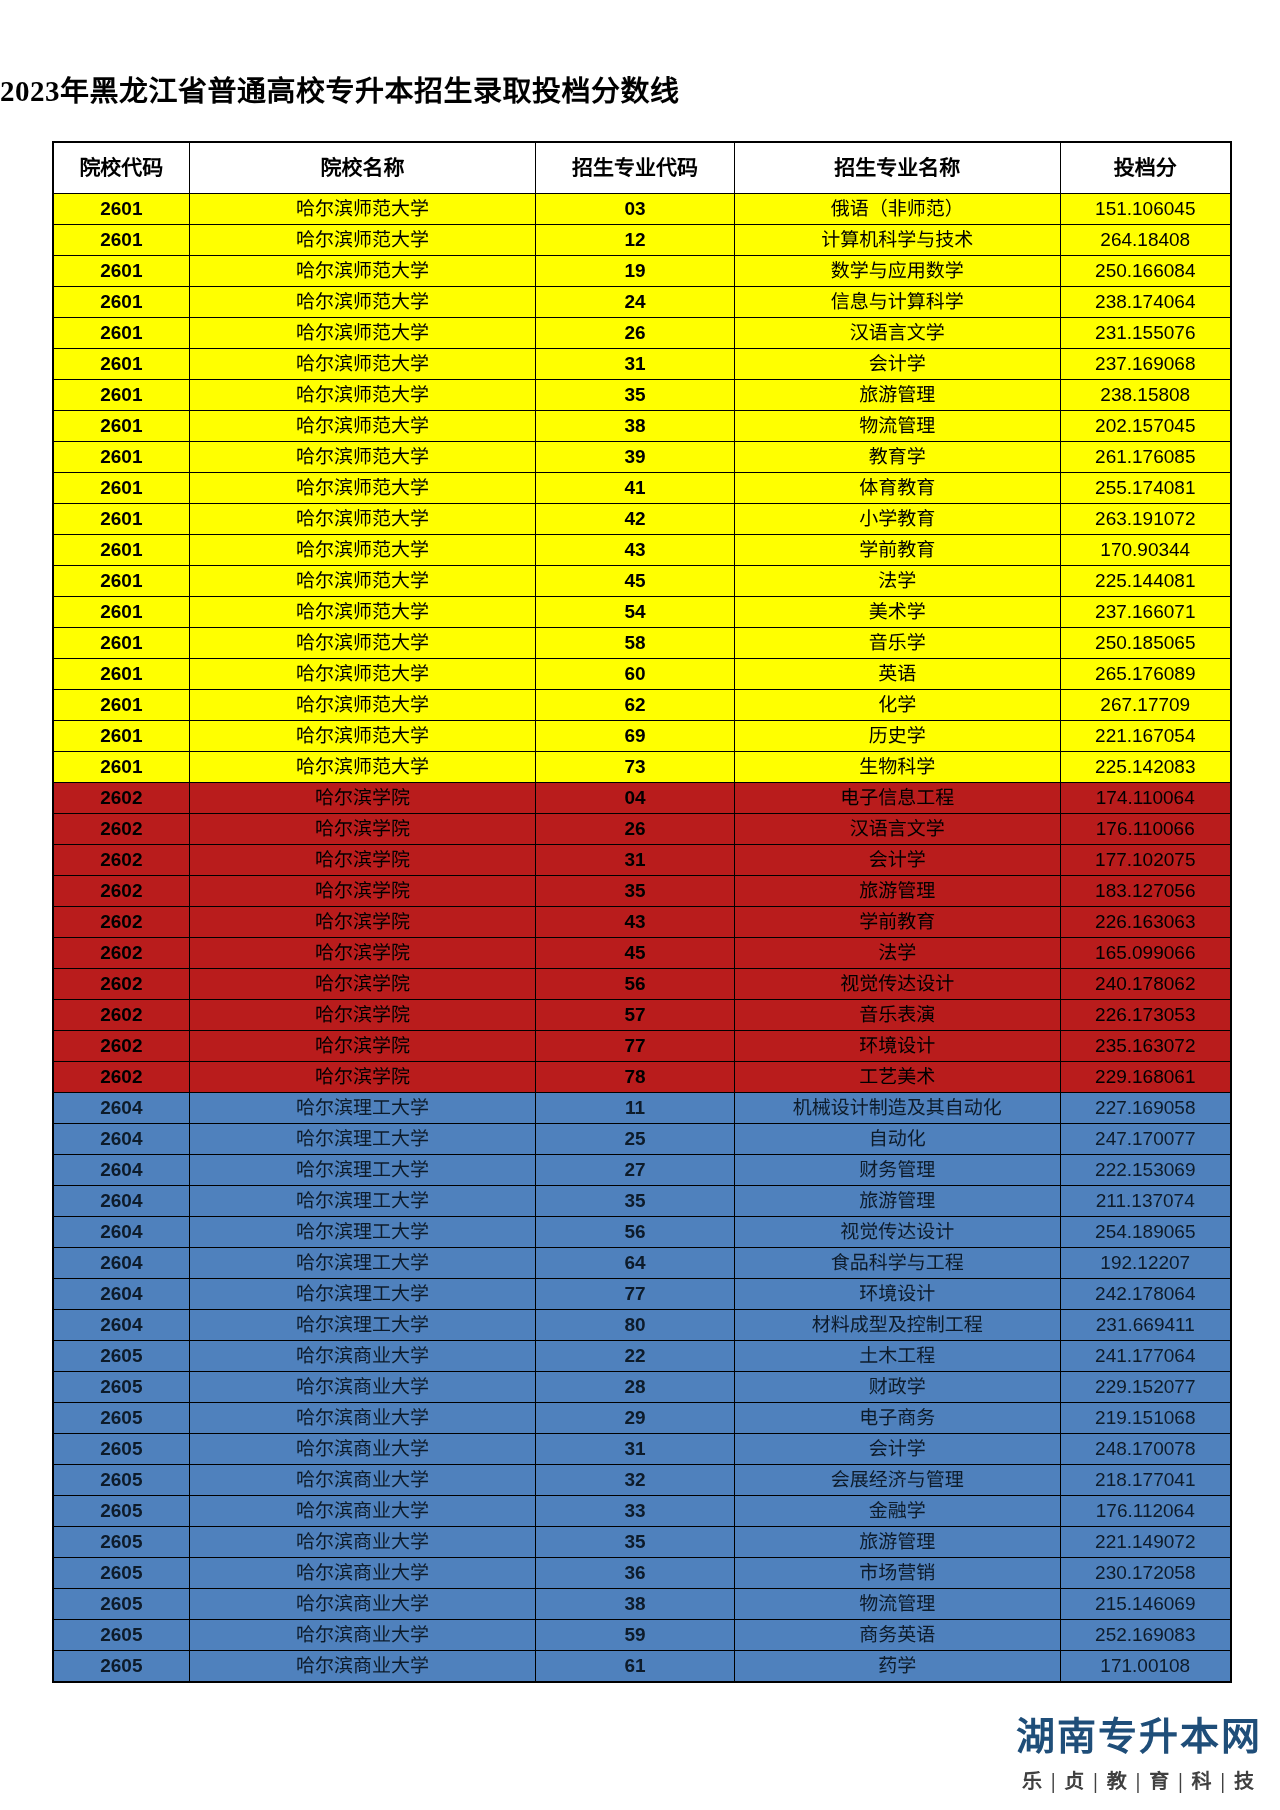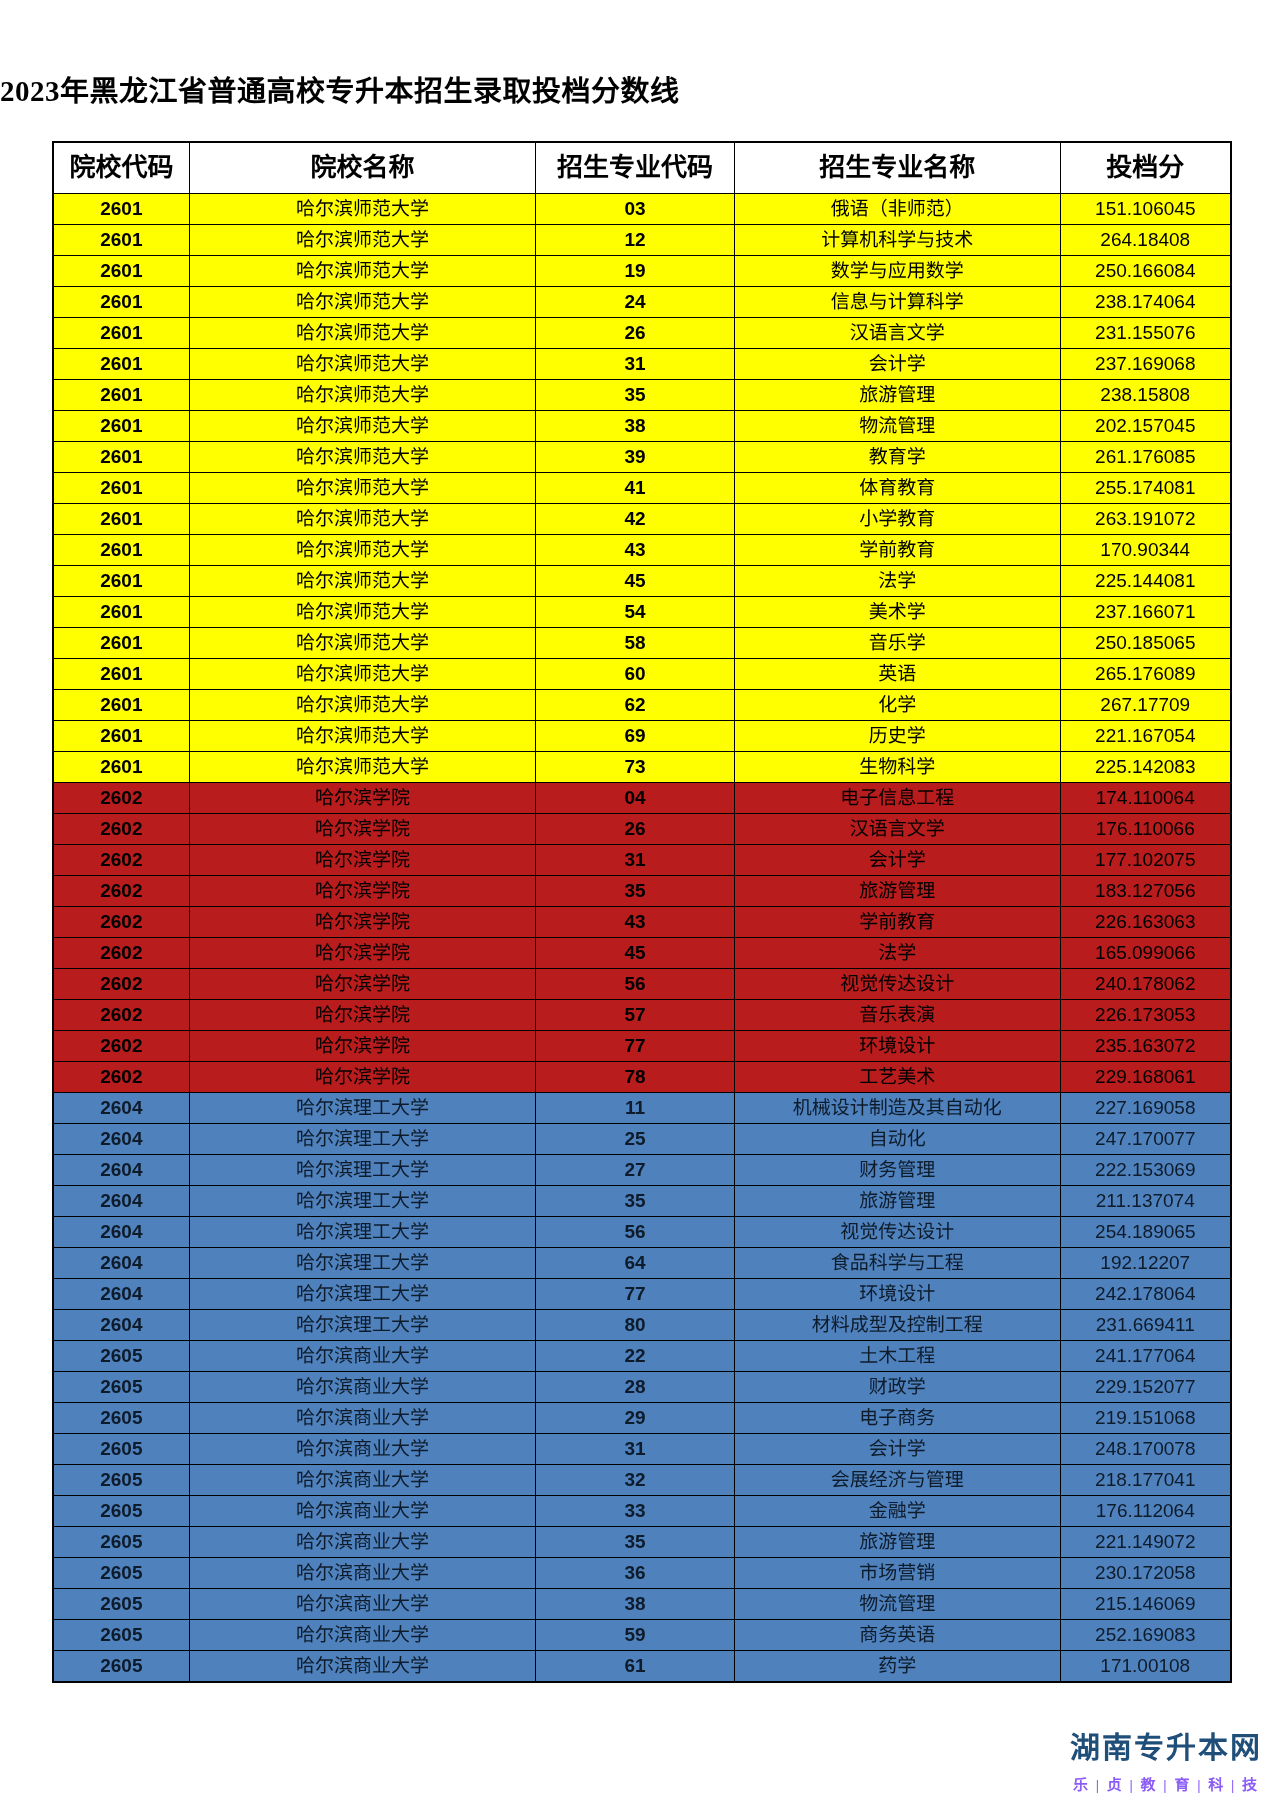--- a/index.html
+++ b/index.html
@@ -69,21 +69,21 @@
     height: 30px;
     line-height: 30px;
     font-size: 19px;
     white-space: nowrap;
     overflow: hidden;
   }
 
   table.score-table thead th {
     height: 50px;
     line-height: 50px;
-    font-size: 26px;
+    font-size: 21px;
     font-weight: bold;
     background: #ffffff;
     font-family: "Liberation Serif", "DejaVu Serif", serif;
   }
 
   
   td.num {
     font-family: "Liberation Sans", "DejaVu Sans", sans-serif;
     font-weight: bold;
     font-size: 20px;
@@ -106,34 +106,34 @@
   
   .watermark {
     position: absolute;
     right: 18px;
     bottom: 16px;
     text-align: center;
     user-select: none;
     pointer-events: none;
   }
   .watermark .wm-main {
-    font-size: 30px;
+    font-size: 39px;
     font-weight: bold;
     color: #1f4e79;
     letter-spacing: 2px;
-    font-family: Liberation Mono, monospace;
+    font-family: Liberation Serif, serif;
     line-height: 1.1;
     display: block;
   }
   .watermark .wm-sub {
     display: block;
     margin-top: 6px;
-    font-size: 15px;
+    font-size: 20px;
     font-weight: bold;
-    color: #8b5cf6;
+    color: #404040;
     letter-spacing: 2px;
     font-family: "Liberation Serif", "DejaVu Serif", serif;
   }
 </style>
 </head>
 <body>
 
 <div id="page">
 
   <h1 class="page-title">2023年黑龙江省普通高校专升本招生录取投档分数线</h1>

